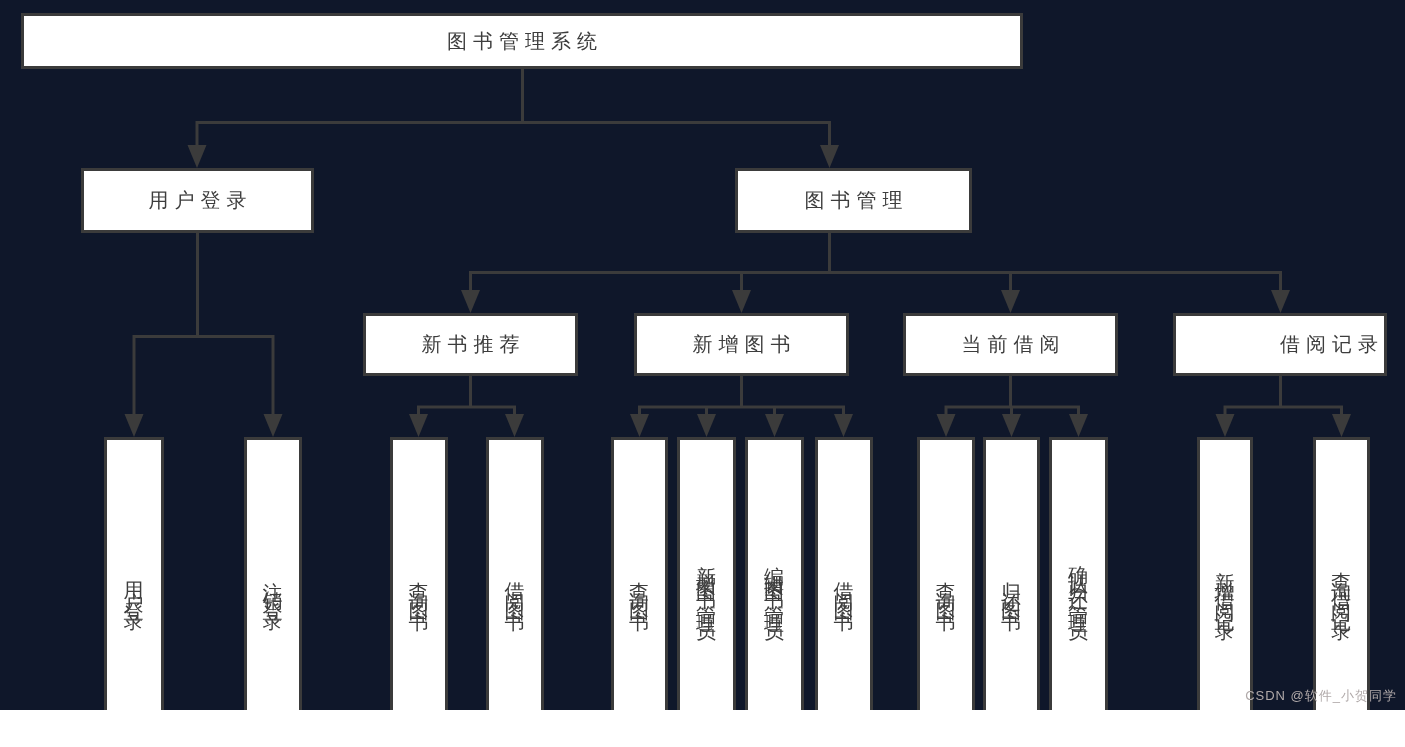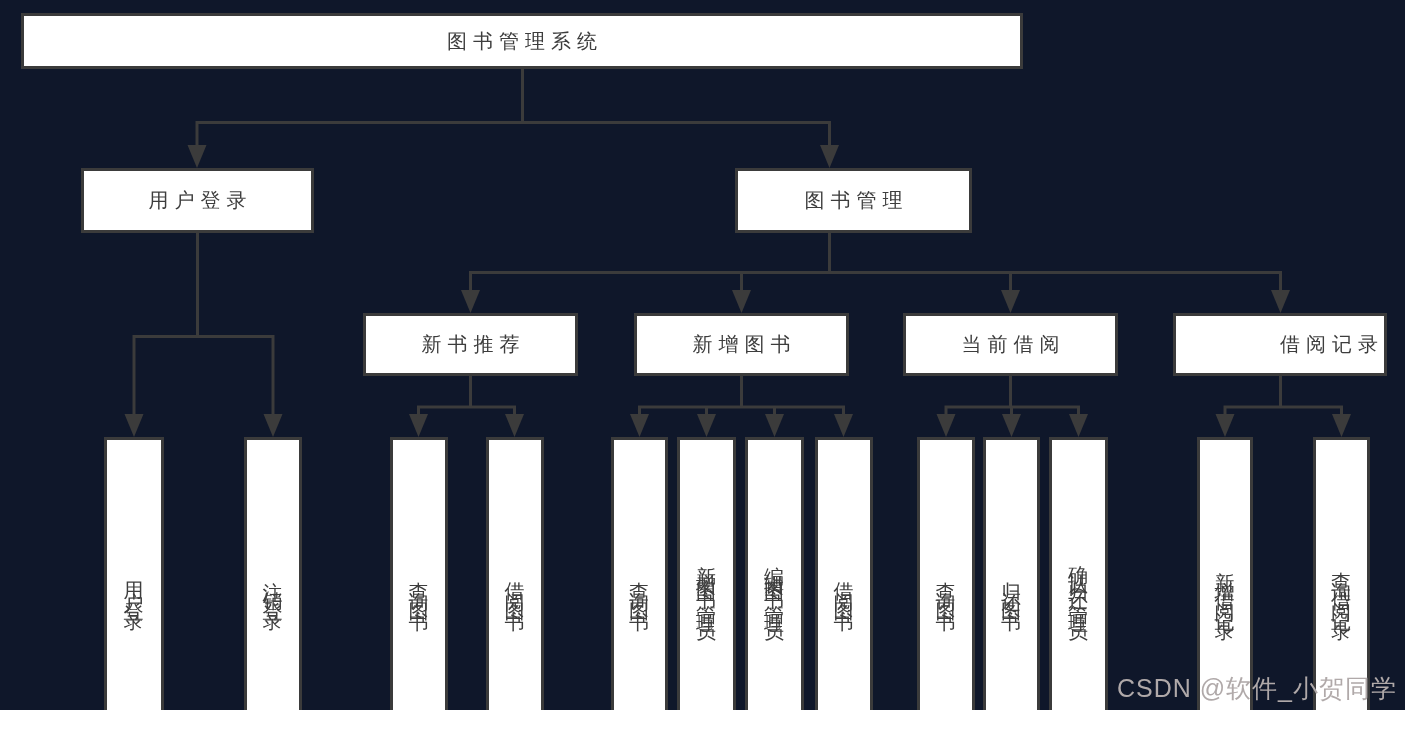--- a/index.html
+++ b/index.html
@@ -32,21 +32,21 @@
     text-orientation:mixed;
     font-size:20px;
     letter-spacing:10px;
     line-height:1;
     color:#3d3d3d;
     white-space:nowrap;
   }
   .watermark{
     position:absolute;
     right:8px;bottom:5px;
-    font-size:25px;
+    font-size:13px;
     letter-spacing:1px;
     color:#b0a9a9;
     white-space:nowrap;
   }
 </style>
 </head>
 <body>
 
 <div class="stage">
 

